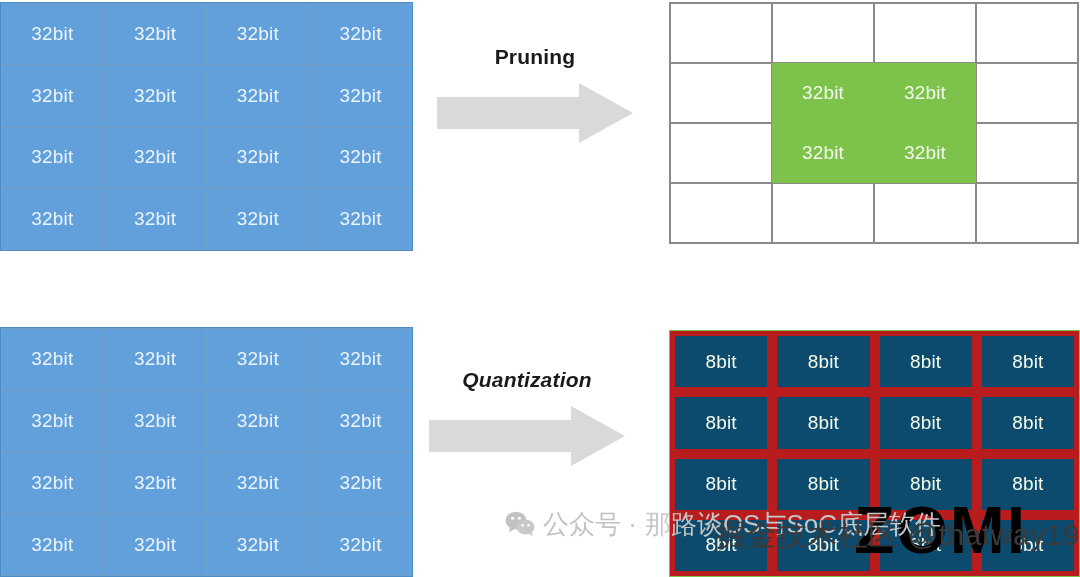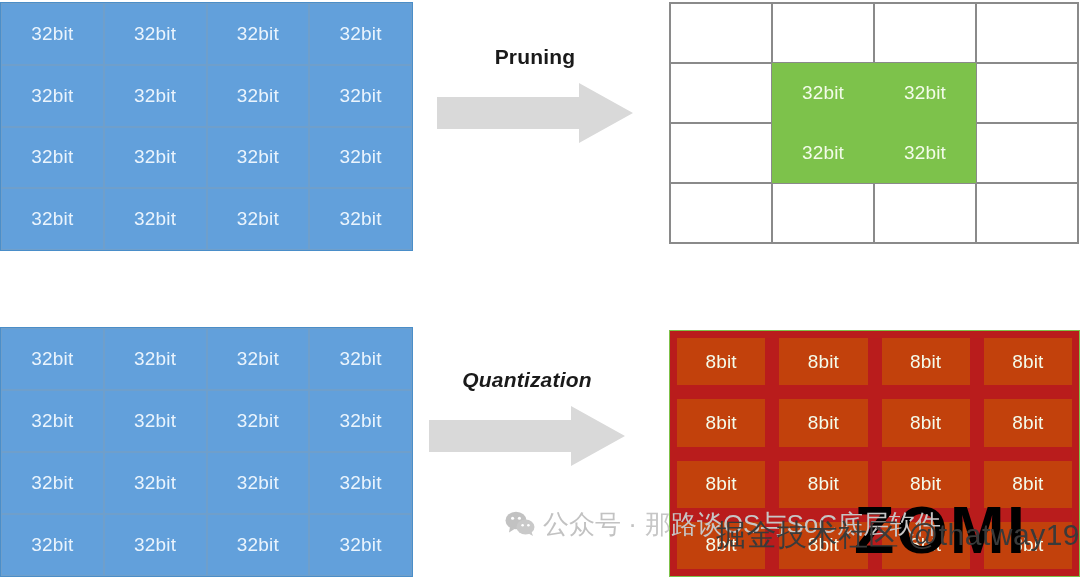--- a/index.html
+++ b/index.html
@@ -69,22 +69,22 @@
     border: 1px solid #7DC24B;
     color: #f2fbe9;
   }
 
   
   .grid-green {
     background: #7DC24B;
     border: 1px solid #7DC24B;
   }
   .grid-green .cell {
-    background: #c2410c;
-    border: 7px solid #b91c1c;
+    background: #0c4a6e;
+    border: 5px solid #b91c1c;
     color: #f4fcec;
   }
 
   
   #grid-orig-top    { left: 0px;   top: 2px;   width: 413px; height: 249px; }
   #grid-pruned      { left: 669px; top: 2px;   width: 410px; height: 242px; }
   #grid-orig-bottom { left: 0px;   top: 327px; width: 413px; height: 250px; }
   #grid-quantized   { left: 669px; top: 330px; width: 411px; height: 247px; }
 
   

